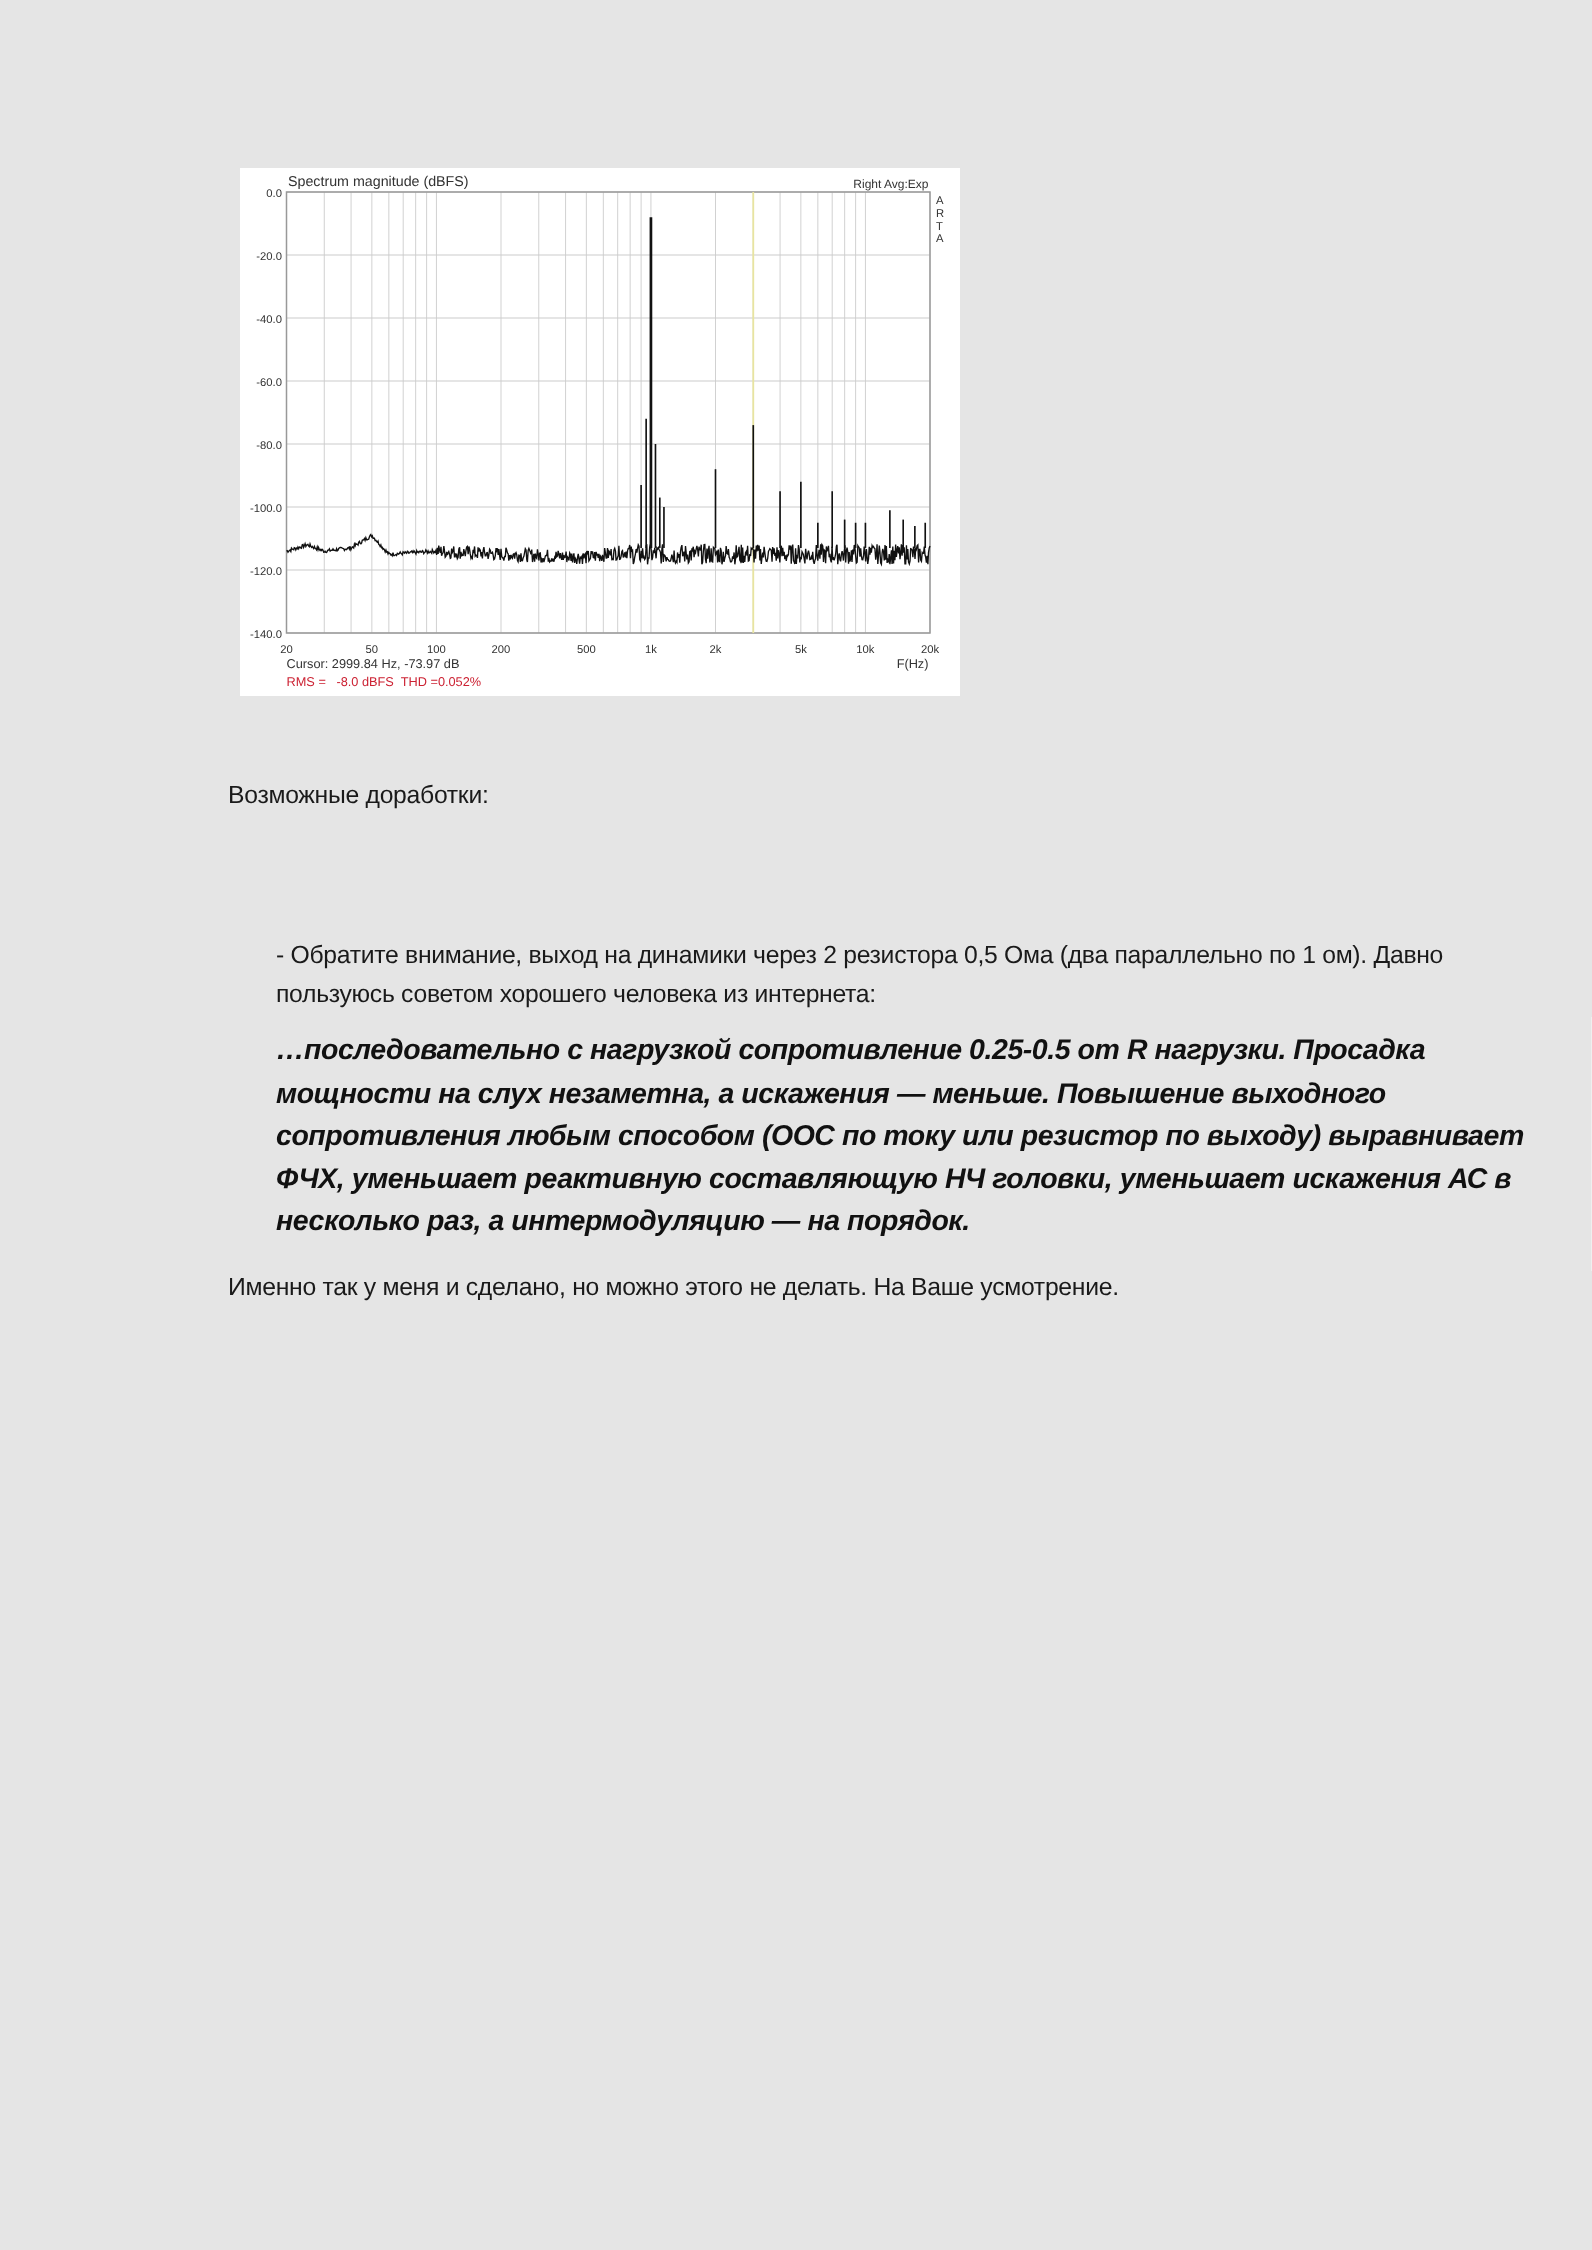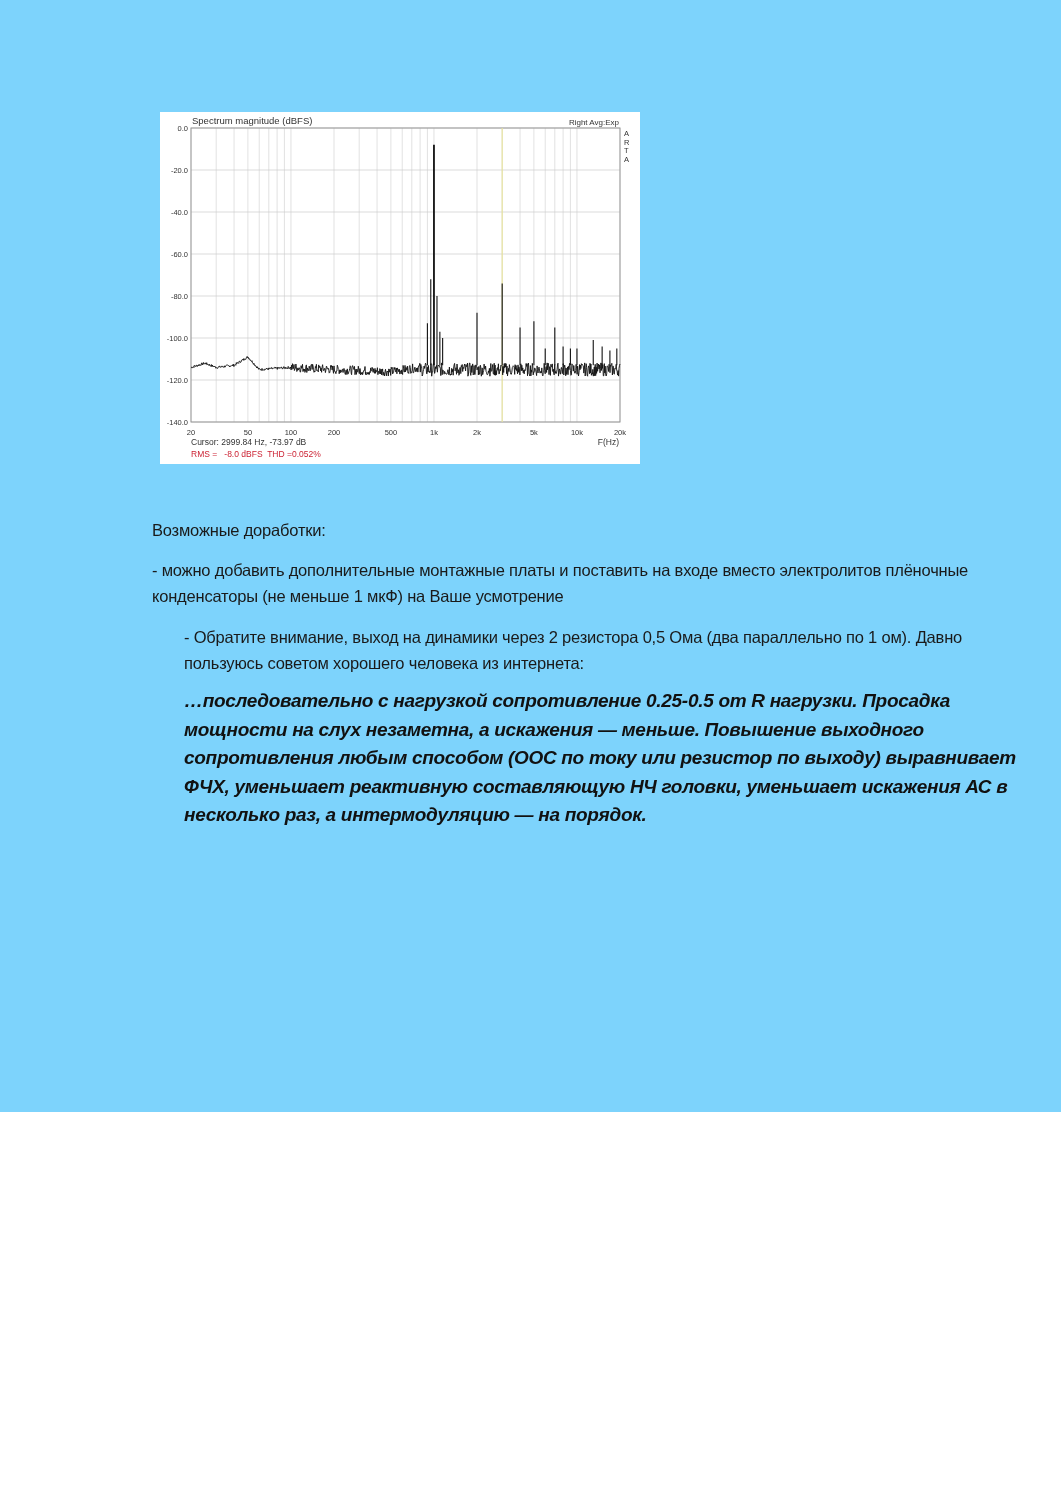--- a/index.html
+++ b/index.html
@@ -1,18 +1,18 @@
 <!DOCTYPE html>
 <html><head>
 <meta charset="utf-8">
 <style>
   html, body { margin: 0; padding: 0; background: #ffffff; }
   body { width: 1061px; height: 1500px; position: relative; overflow: hidden;
          font-family: "Liberation Sans", sans-serif; color: #222; }
-  .page { position: absolute; left: 0; top: 0; width: 1061px; height: 1112px; background: #7dd3fc; }
+  .page { position: absolute; left: 0; top: 0; width: 1061px; height: 1500px; background: #e5e5e5; }
   .figure { position: absolute; left: 160px; top: 112px; width: 480px; height: 352px; }
   .figure svg { display: block; }
   .text-block { position: absolute; left: 152px; width: 840px;
                 font-family: "Liberation Sans", sans-serif; font-size: 16.5px; color: #1a1a1a;
                 line-height: 26px; letter-spacing: -0.2px; }
   .p-heading { top: 517px; }
   .p-one { top: 557px; }
   .p-two { top: 624px; margin-left: 32px; }
   .p-quote { top: 687px; font-size: 19px; line-height: 28.5px; font-weight: bold; font-style: italic;
              letter-spacing: -0.3px; color: #111; margin-left: 32px; }
@@ -119,16 +119,16 @@
           <text x="416.9527106200507" y="323" font-size="7.5" fill="#333" text-anchor="middle" font-family="Liberation Sans, sans-serif">10k</text>
           <text x="460" y="323" font-size="7.5" fill="#333" text-anchor="middle" font-family="Liberation Sans, sans-serif">20k</text>
         </g>
       <text class="chart-text" x="459" y="333" font-size="8.5" fill="#333" text-anchor="end">F(Hz)</text>
       <text class="chart-text" x="31" y="333" font-size="8.5" fill="#333">Cursor: 2999.84 Hz, -73.97 dB</text>
       <text class="chart-text" x="31" y="345" font-size="8.5" fill="#cc2233" xml:space="preserve">RMS =   -8.0 dBFS  THD =0.052%</text>
     </svg>
   </div>
 
   <div class="text-block p-heading">Возможные доработки:</div>
-  <div class="text-block p-one">- можно добавить дополнительные монтажные платы и поставить на входе вместо электролитов плёночные конденсаторы (не меньше 1 мкФ) на Ваше усмотрение</div>
   <div class="text-block p-two">- Обратите внимание, выход на динамики через 2 резистора 0,5 Ома (два параллельно по 1 ом). Давно пользуюсь советом хорошего человека из интернета:</div>
   <div class="text-block p-quote">…последовательно с нагрузкой сопротивление 0.25-0.5 от R нагрузки. Просадка мощности на слух незаметна, а искажения — меньше. Повышение выходного сопротивления любым способом (ООС по току или резистор по выходу) выравнивает ФЧХ, уменьшает реактивную составляющую НЧ головки, уменьшает искажения АС в несколько раз, а интермодуляцию — на порядок.</div>
+  <div class="text-block p-final">Именно так у меня и сделано, но можно этого не делать. На Ваше усмотрение.</div>
 </div>
 
 </body></html>

